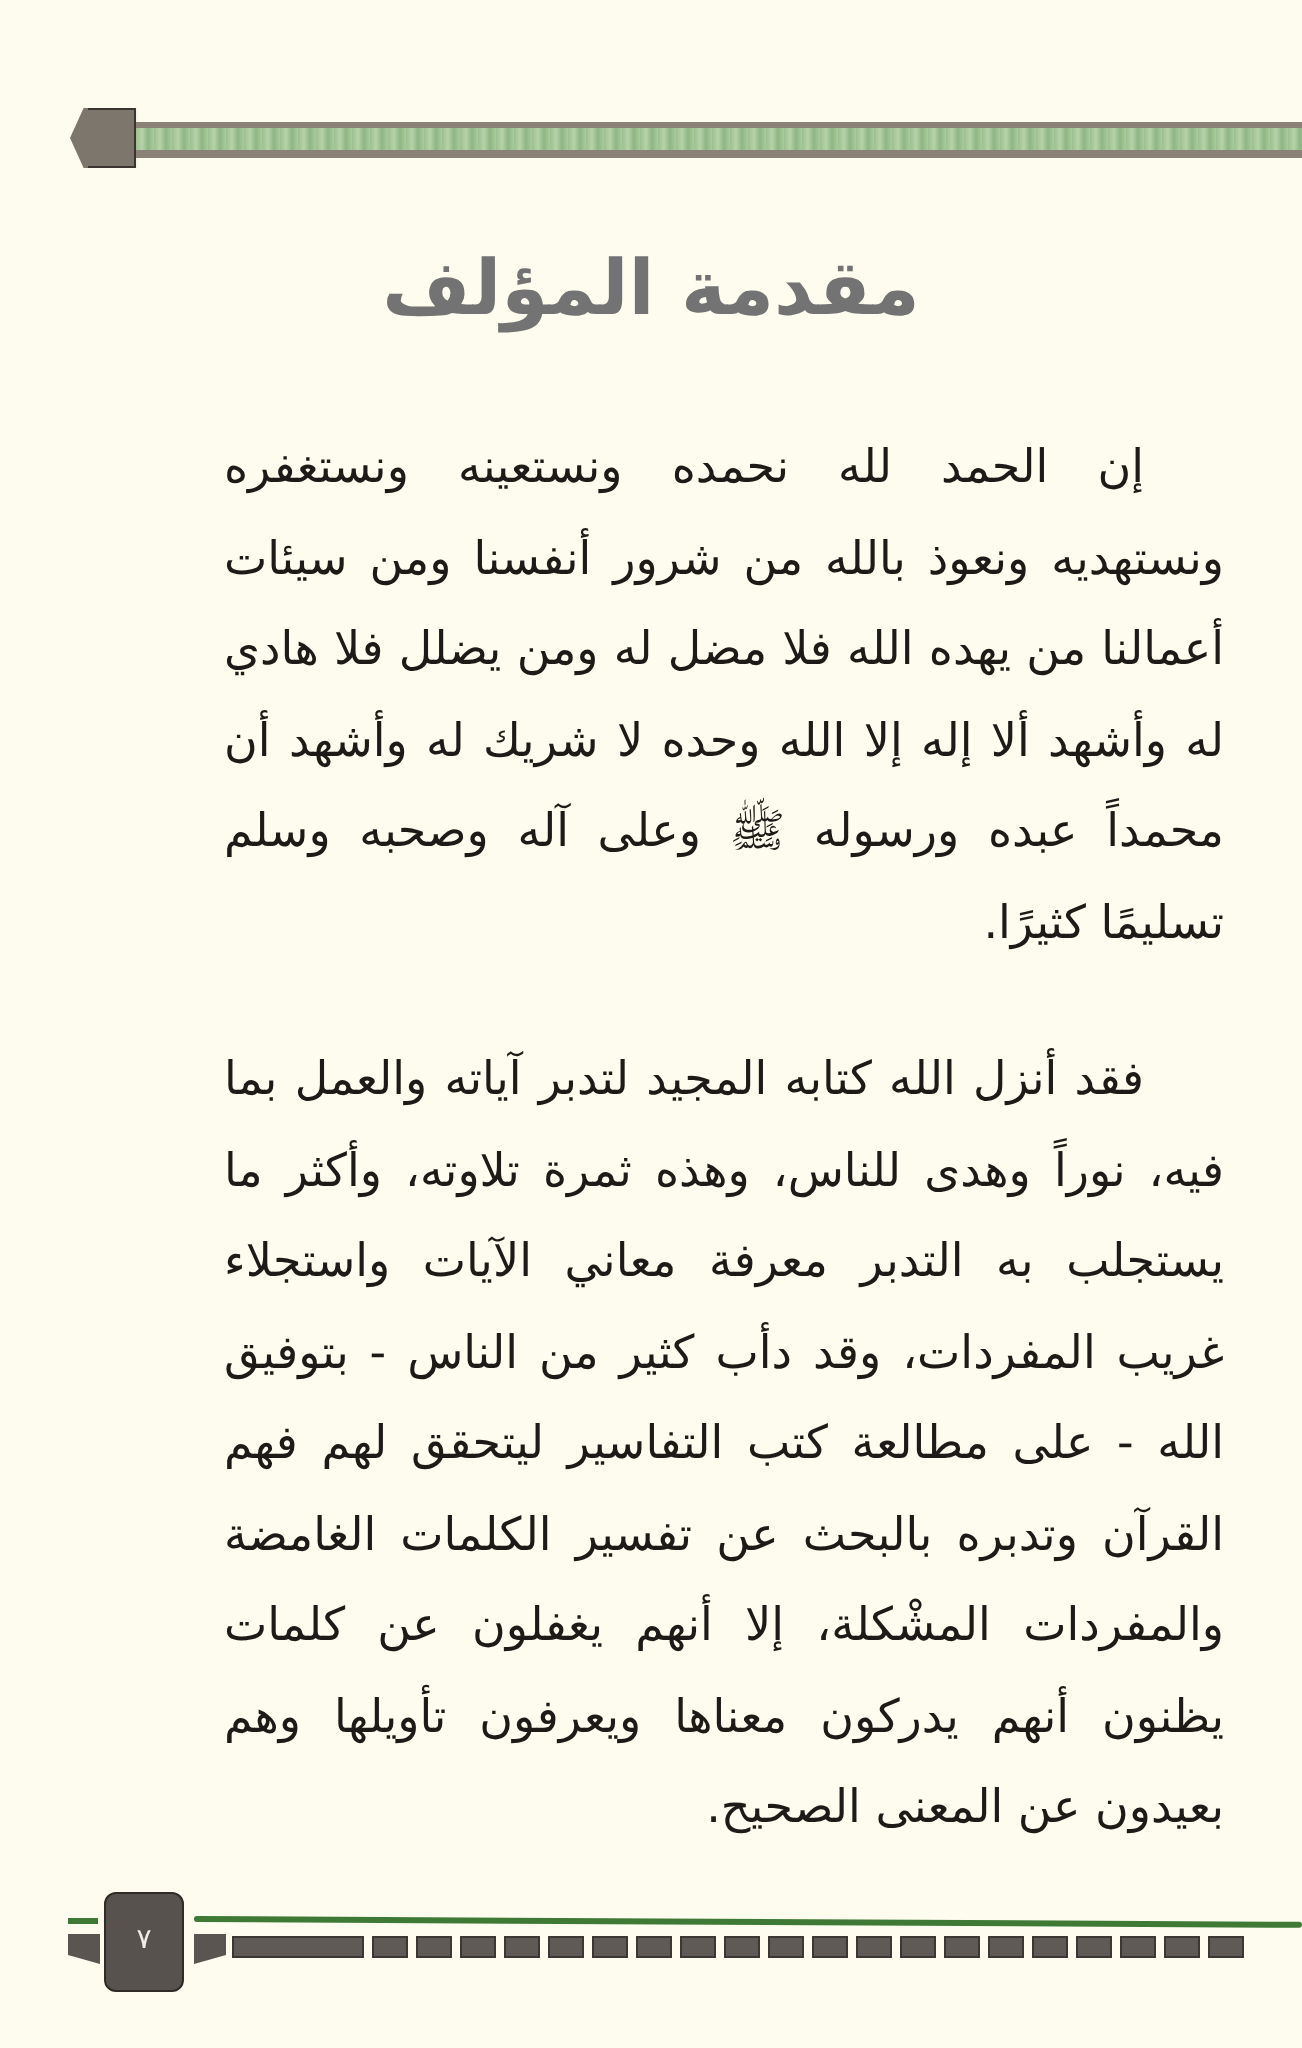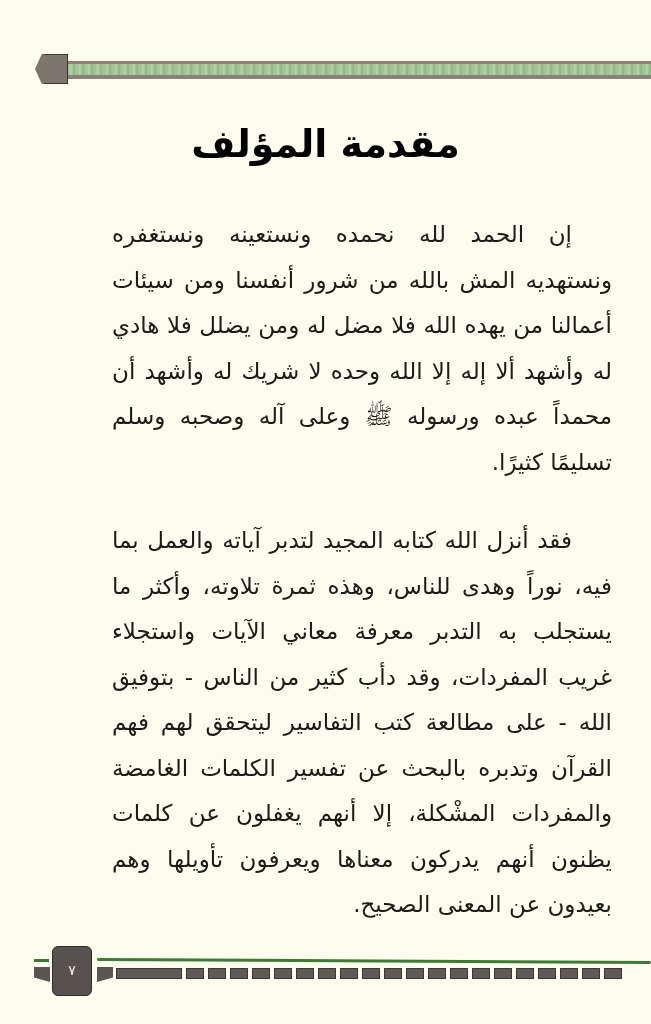--- a/index.html
+++ b/index.html
@@ -61,21 +61,21 @@
     
     .title {
       position: absolute;
       top: 122px;
       left: 0;
       width: 651px;
       text-align: center;
       font-family: "DejaVu Sans", sans-serif;
       font-weight: bold;
       font-size: 38px;
-      color: #000000;
+      color: #737373;
       direction: rtl;
       letter-spacing: 0;
     }
     
     .content {
       position: absolute;
       top: 212px;
       left: 112px;
       width: 500px;
       direction: rtl;
@@ -188,21 +188,21 @@
   <div class="cap"></div>
   <div class="cap-frame"></div>
   <div class="band">
     <div class="band-inner"></div>
   </div>
 </div>
 
 <div class="title">مقدمة المؤلف</div>
 
 <div class="content">
-  <p class="para first gap-after">إن الحمد لله نحمده ونستعينه ونستغفره ونستهديه المش بالله من شرور أنفسنا ومن سيئات أعمالنا من يهده الله فلا مضل له ومن يضلل فلا هادي له وأشهد ألا إله إلا الله وحده لا شريك له وأشهد أن محمداً عبده ورسوله ﷺ وعلى آله وصحبه وسلم تسليمًا كثيرًا.</p>
+  <p class="para first gap-after">إن الحمد لله نحمده ونستعينه ونستغفره ونستهديه ونعوذ بالله من شرور أنفسنا ومن سيئات أعمالنا من يهده الله فلا مضل له ومن يضلل فلا هادي له وأشهد ألا إله إلا الله وحده لا شريك له وأشهد أن محمداً عبده ورسوله ﷺ وعلى آله وصحبه وسلم تسليمًا كثيرًا.</p>
   <p class="para first">فقد أنزل الله كتابه المجيد لتدبر آياته والعمل بما فيه، نوراً وهدى للناس، وهذه ثمرة تلاوته، وأكثر ما يستجلب به التدبر معرفة معاني الآيات واستجلاء غريب المفردات، وقد دأب كثير من الناس - بتوفيق الله - على مطالعة كتب التفاسير ليتحقق لهم فهم القرآن وتدبره بالبحث عن تفسير الكلمات الغامضة والمفردات المشْكلة، إلا أنهم يغفلون عن كلمات يظنون أنهم يدركون معناها ويعرفون تأويلها وهم بعيدون عن المعنى الصحيح.</p>
 </div>
 
 <div class="footer">
   <div class="green-line-left"></div>
   <div class="green-line"></div>
   <div class="wedge-left"></div>
   <div class="page-box">
     <span>٧</span>
   </div>

